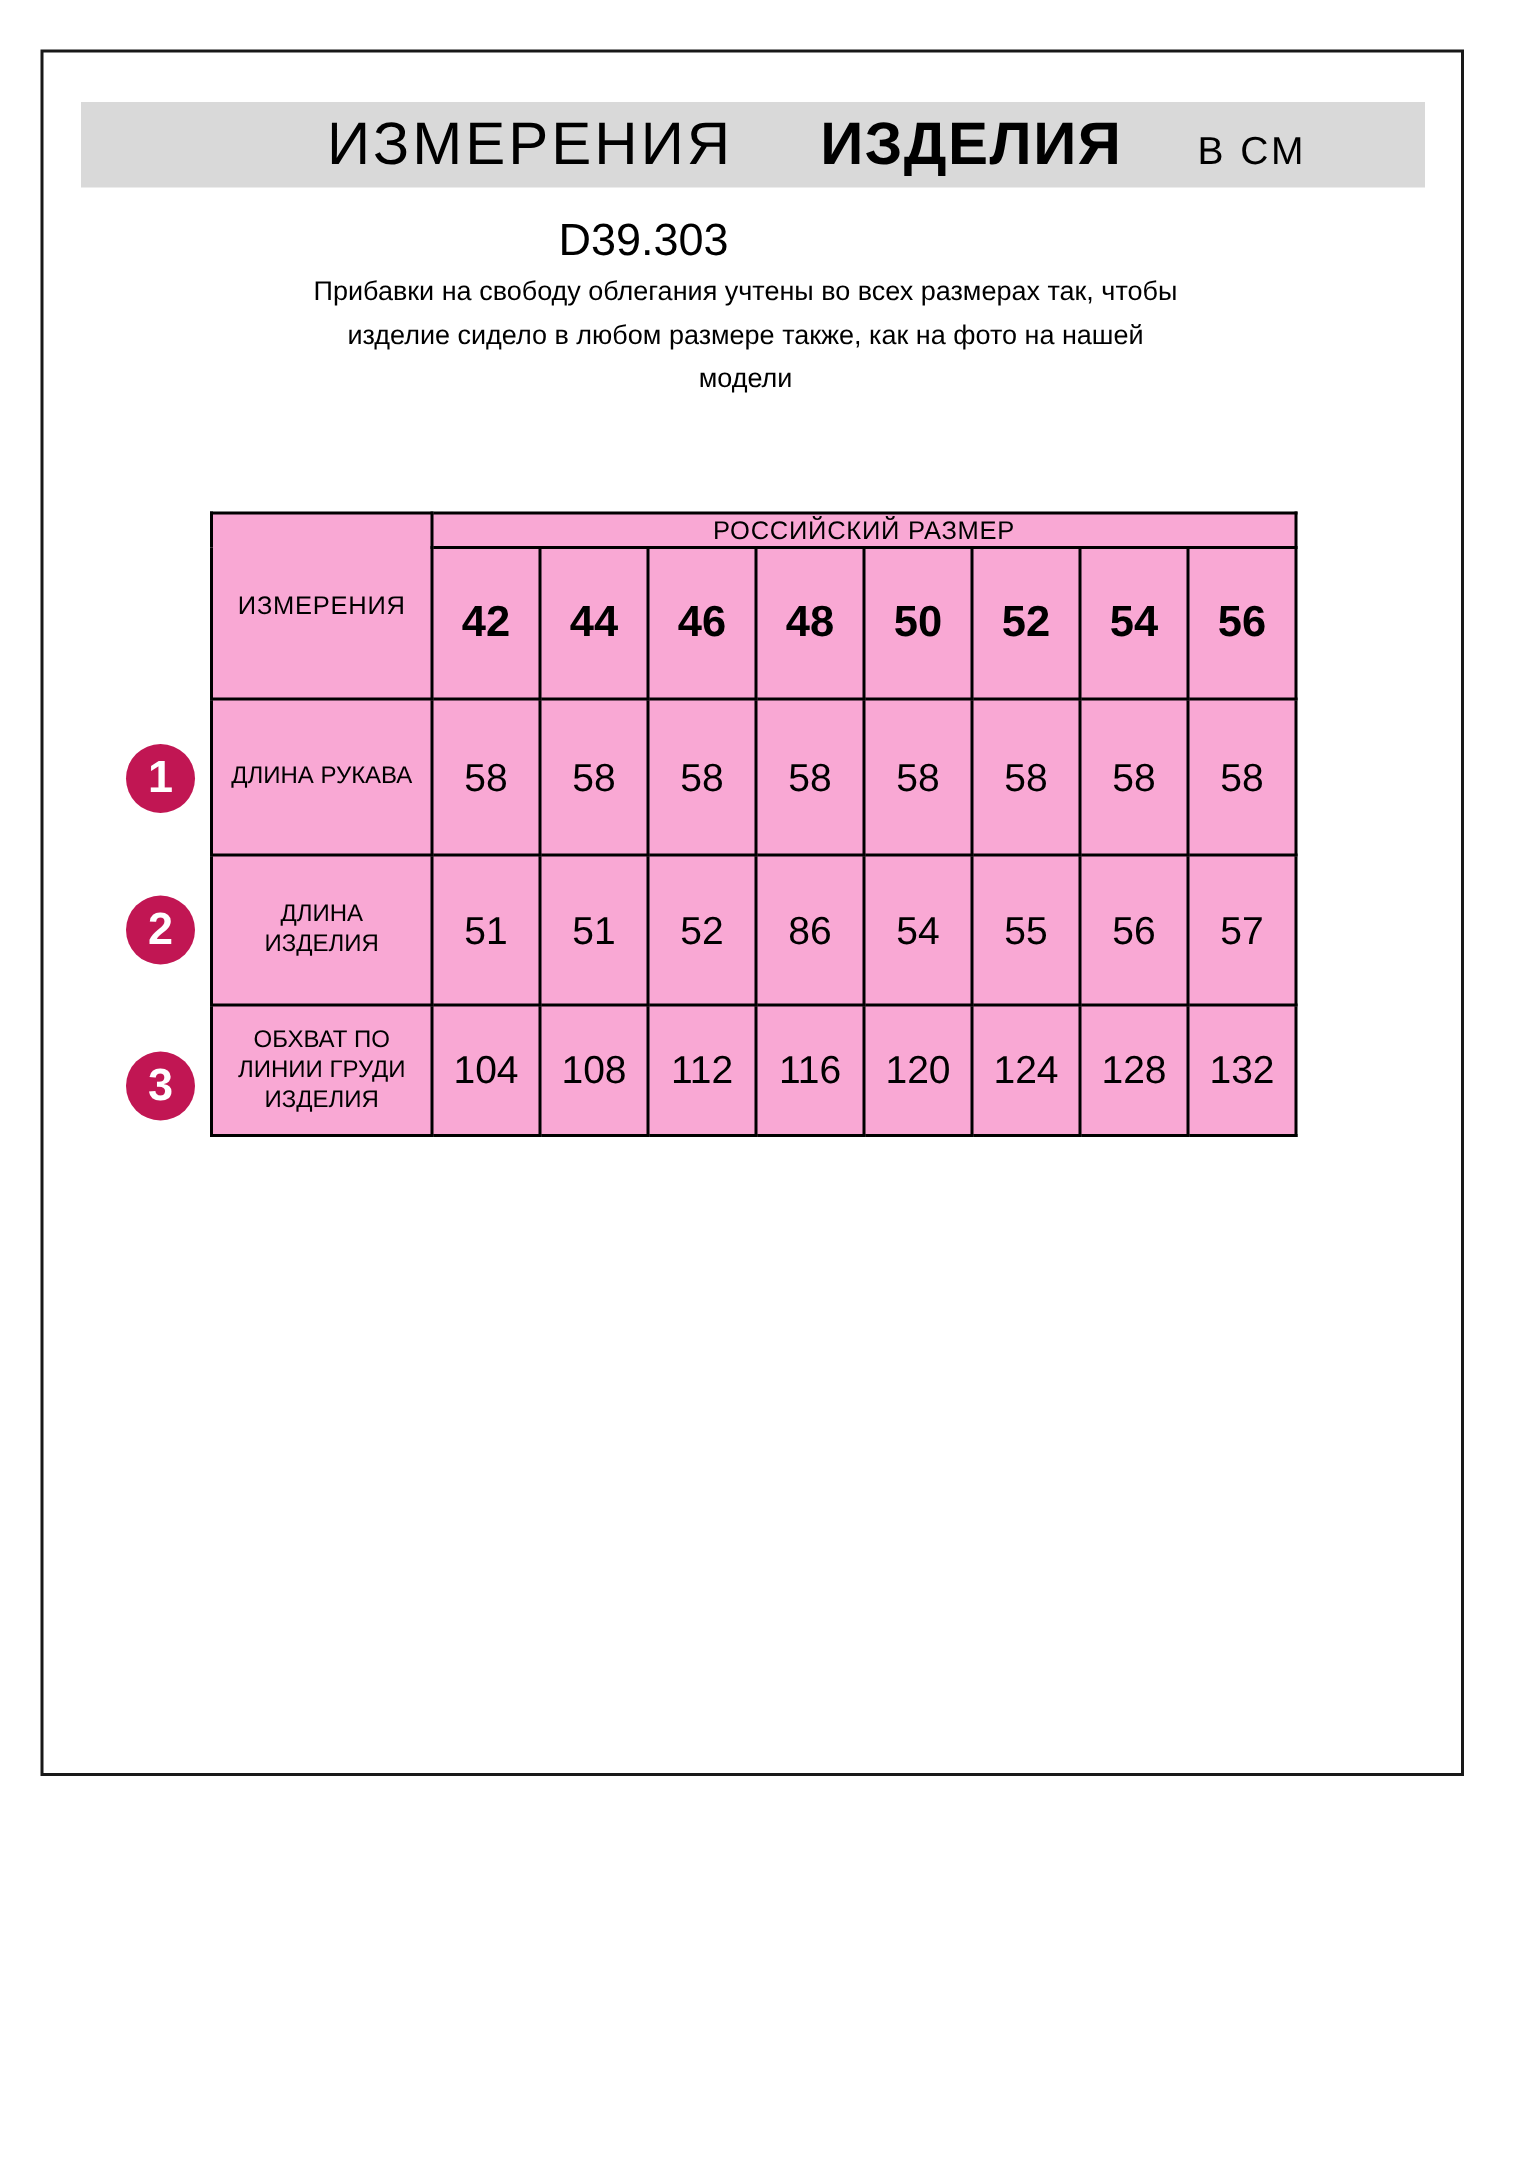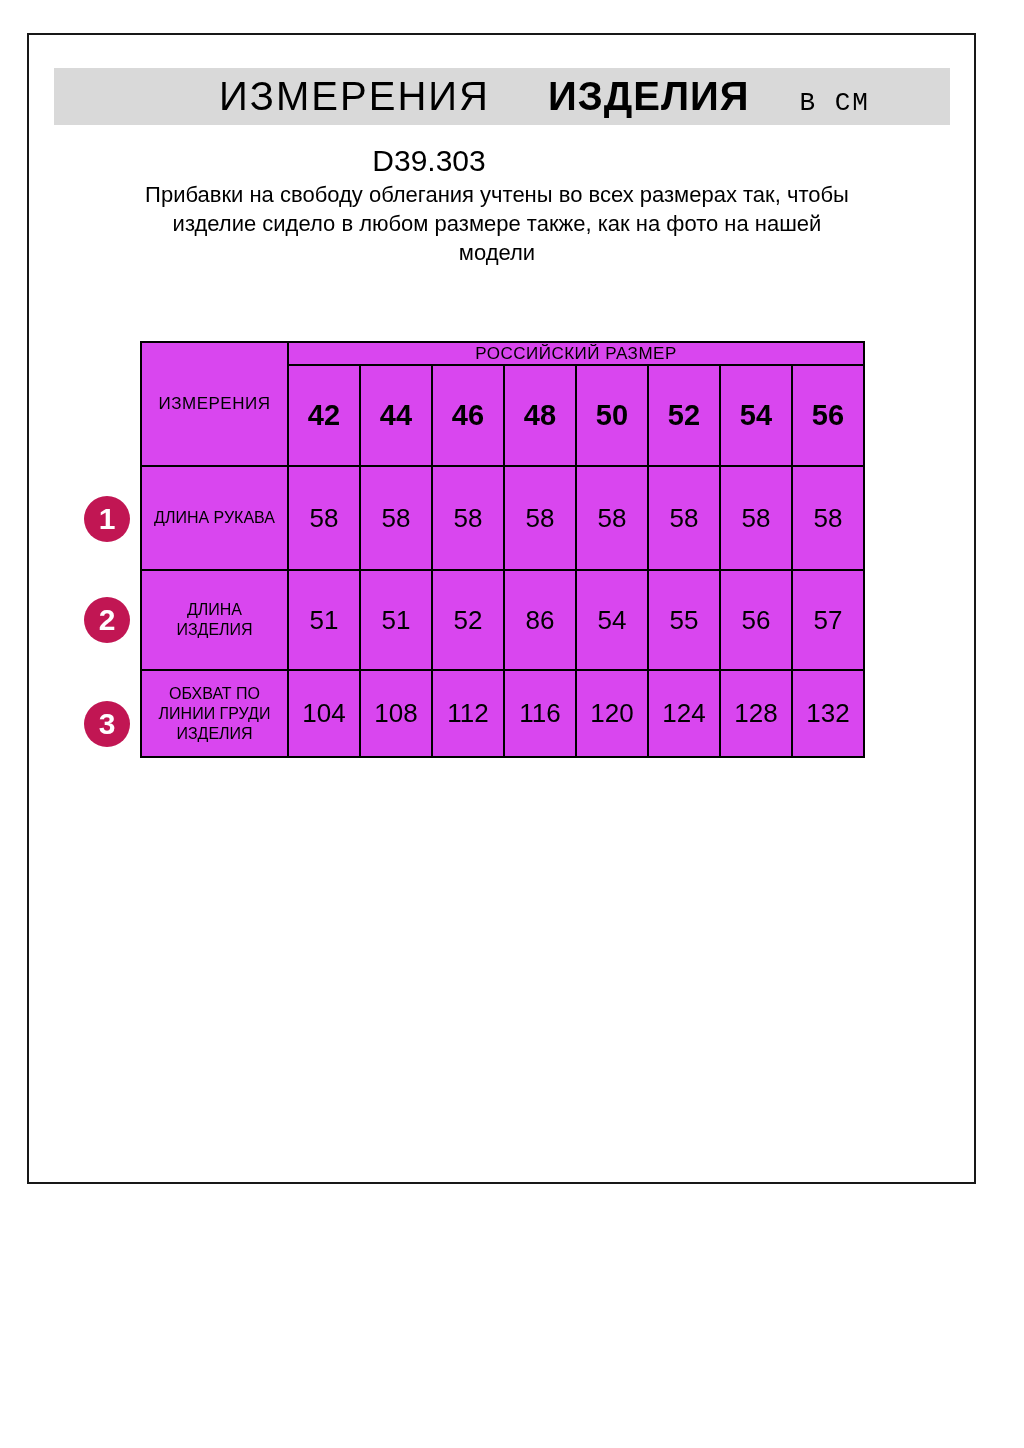--- a/index.html
+++ b/index.html
@@ -32,48 +32,47 @@
     line-height: 57px;
   }
   .title-word-2 {
     font-size: 40px; font-weight: 700; letter-spacing: 1px;
     margin-left: 58px;
     line-height: 57px;
   }
   .title-unit {
     font-size: 26px; font-weight: 400; letter-spacing: 2px;
     margin-left: 50px;
-    font-family: Liberation Mono, monospace;
   }
   .product-code {
     position: absolute;
     left: 27px; top: 144px;
     width: 804px;
     text-align: center;
     font-size: 30px; font-weight: 400;
   }
   .product-note {
     position: absolute;
     left: 92px; top: 180px;
     width: 810px;
     text-align: center;
-    font-size: 22px; font-weight: 400;
+    font-size: 18px; font-weight: 400;
     line-height: 29px;
   }
   table.size-table {
     position: absolute;
     left: 140px; top: 341px;
     border-collapse: collapse;
     table-layout: fixed;
   }
   table.size-table td {
     border: 2px solid #000;
     text-align: center;
     vertical-align: middle;
-    background: #d946ef;
+    background: #f9a8d4;
   }
   td.corner-cell { width: 147px; font-size: 17px; letter-spacing: 0.5px; }
   tr.group-row { height: 23px; }
   td.group-cell { font-size: 17px; letter-spacing: 0.5px; }
   tr.size-row { height: 101px; }
   td.size-cell { width: 72px; font-size: 29px; font-weight: 700; }
   tr.data-row-1 { height: 104px; }
   tr.data-row-2 { height: 100px; }
   tr.data-row-3 { height: 87px; }
   td.row-label-cell {

